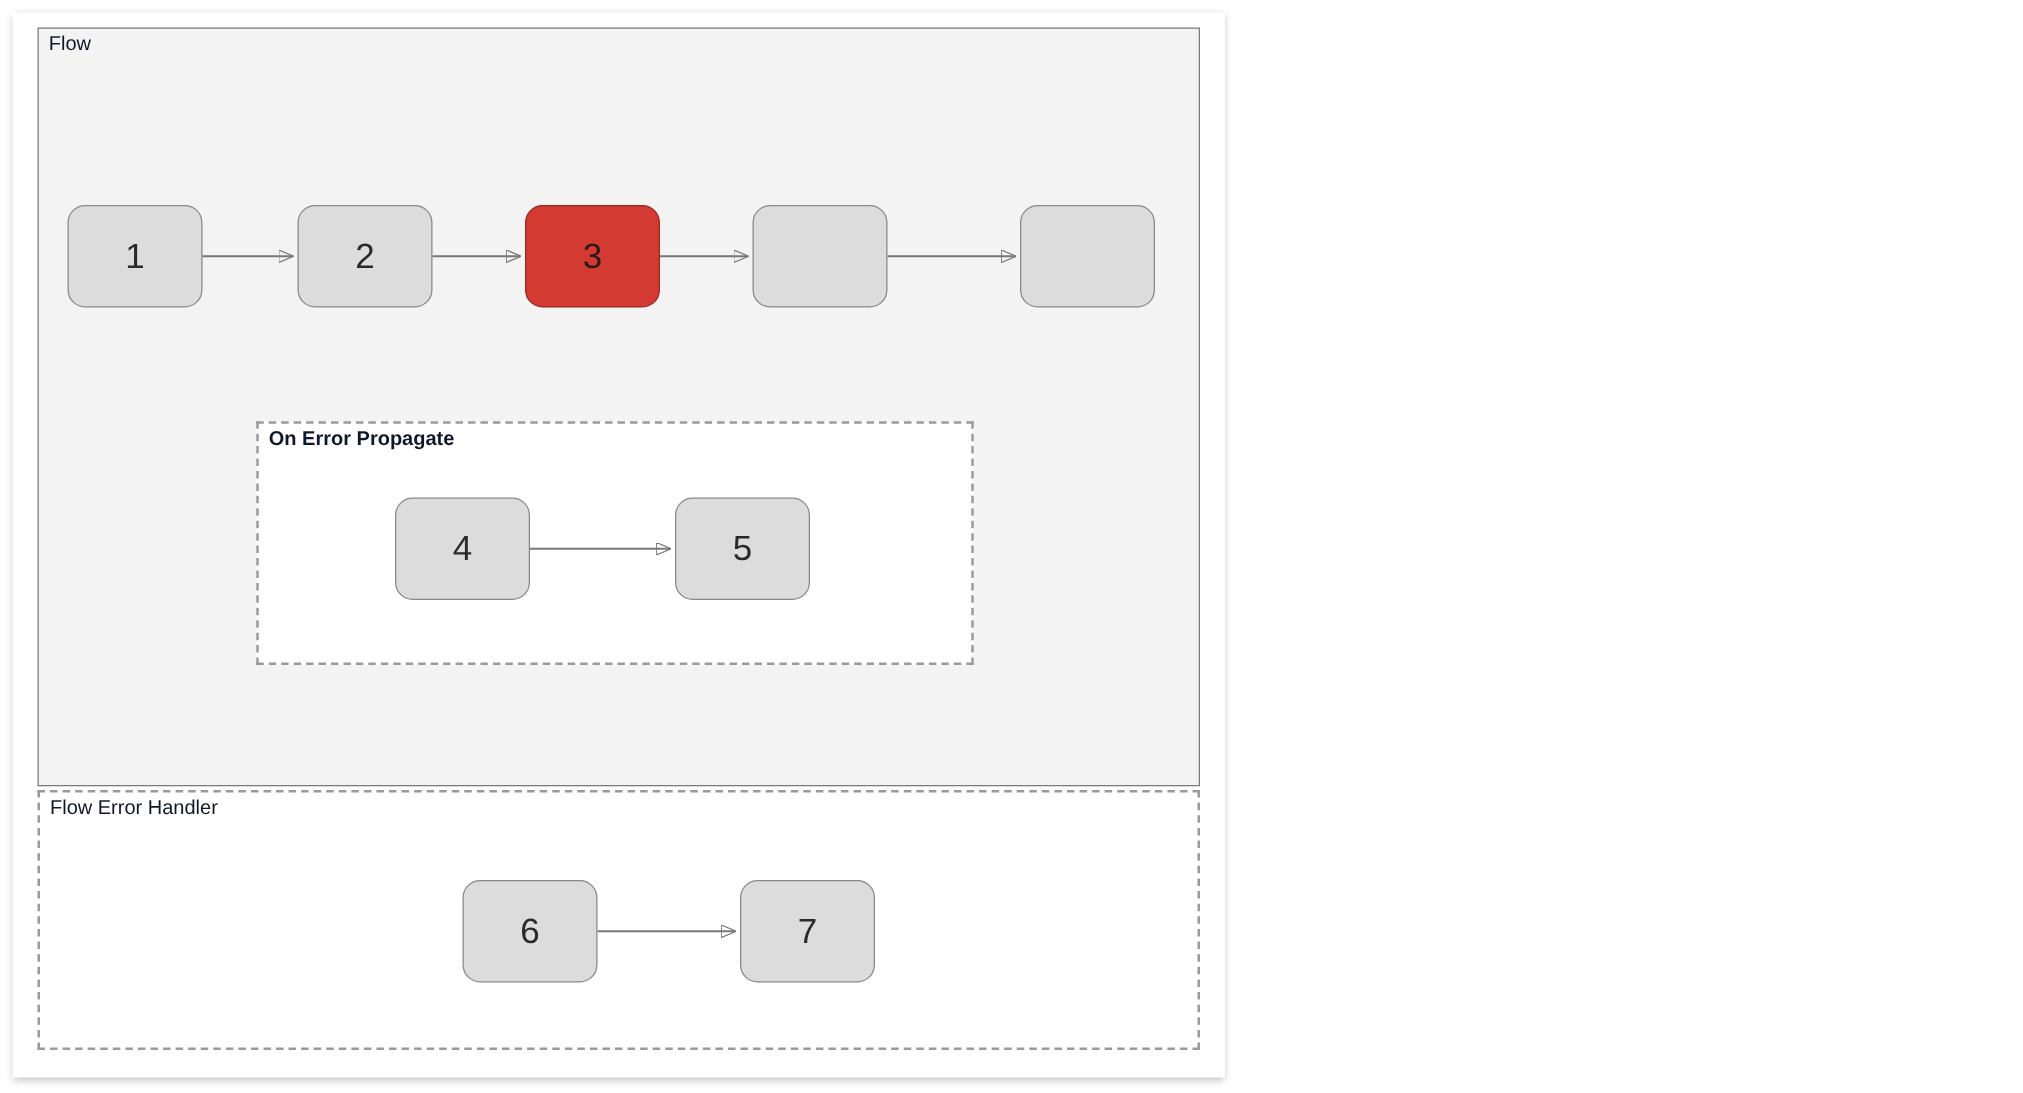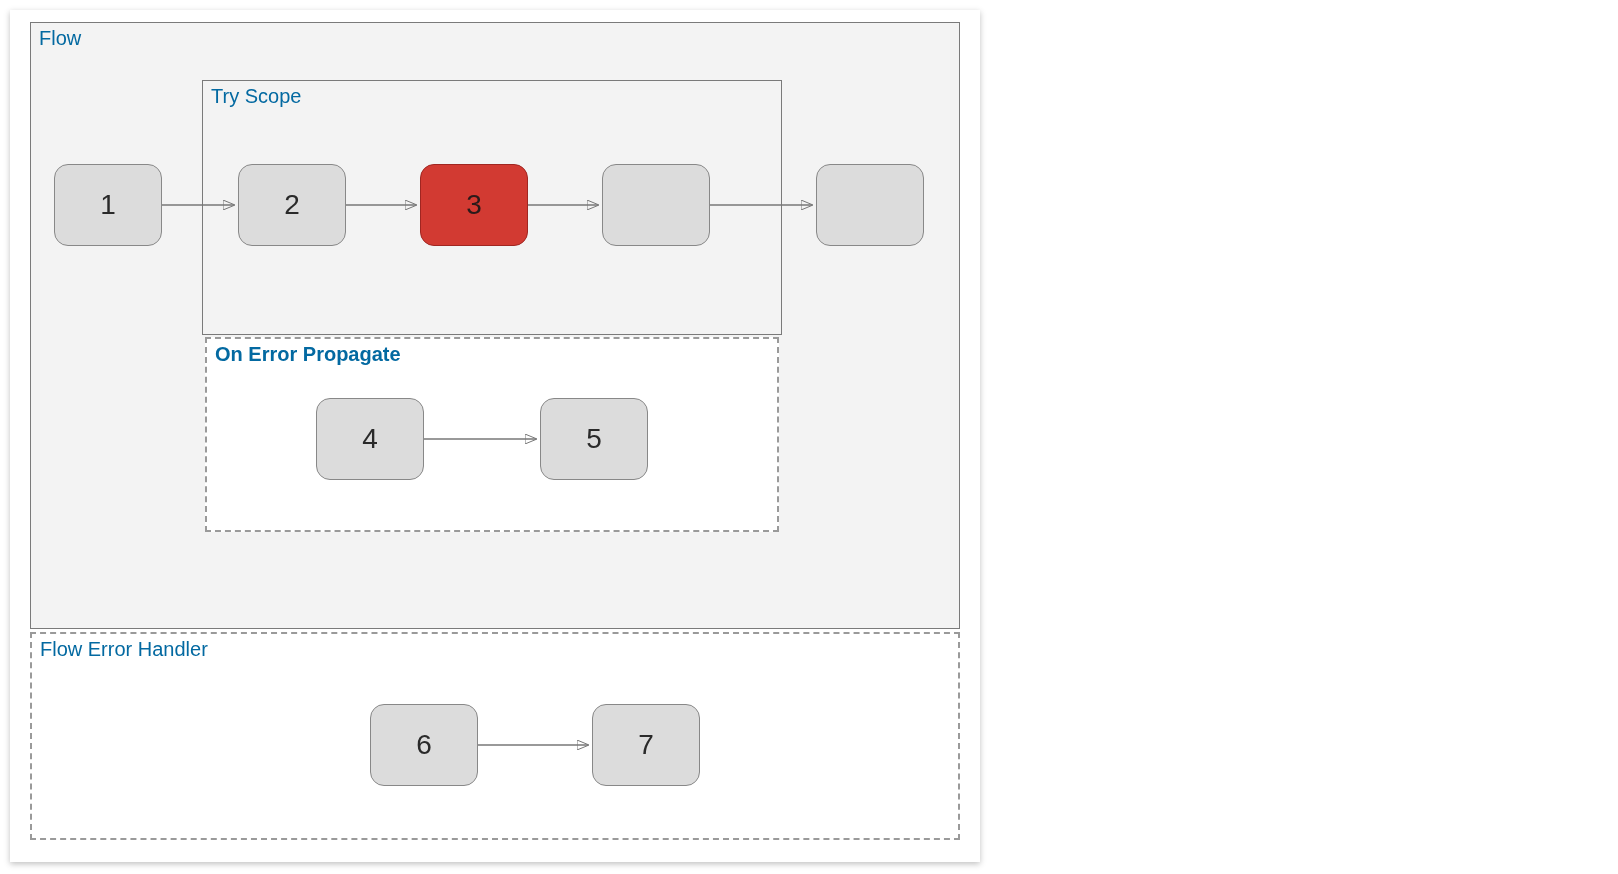--- a/index.html
+++ b/index.html
@@ -23,22 +23,22 @@
   }
   .container-dashed {
     position: absolute;
     border: 2px dashed #9a9a9a;
     background: #ffffff;
   }
   .container-label {
     position: absolute;
     top: 4px;
     left: 8px;
-    font-size: 20px;
-    color: #0369a1;
+    font-size: 16px;
+    color: #0f172a;
   }
   .container-label.bold { font-weight: bold; }
   .node {
     position: absolute;
     width: 108px;
     height: 82px;
     border-radius: 14px;
     border: 1px solid #888;
     background: #dcdcdc;
     display: flex;
@@ -61,23 +61,20 @@
 </style>
 </head>
 <body>
 
 <div class="canvas">
 
   <div class="container-solid" style="left:20px; top:12px; width:930px; height:607px;">
     <span class="container-label">Flow</span>
   </div>
 
-  <div class="container-solid" style="left:192px; top:70px; width:580px; height:255px;">
-    <span class="container-label">Try Scope</span>
-  </div>
 
   <div class="container-dashed" style="left:20px; top:622px; width:930px; height:208px;">
     <span class="container-label">Flow Error Handler</span>
   </div>
 
   <div class="container-dashed" style="left:195px; top:327px; width:574px; height:195px;">
     <span class="container-label bold">On Error Propagate</span>
   </div>
 
   <div class="node" style="left:44px; top:154px;">

